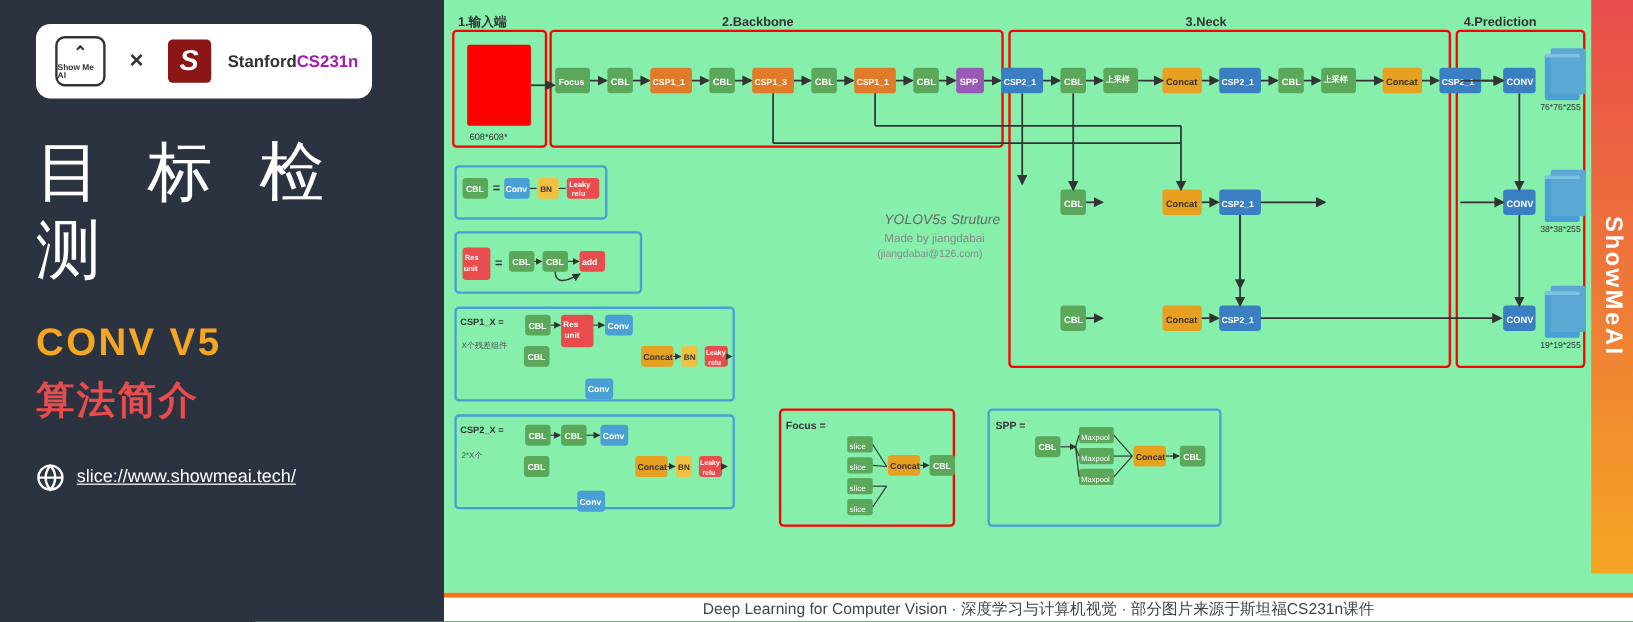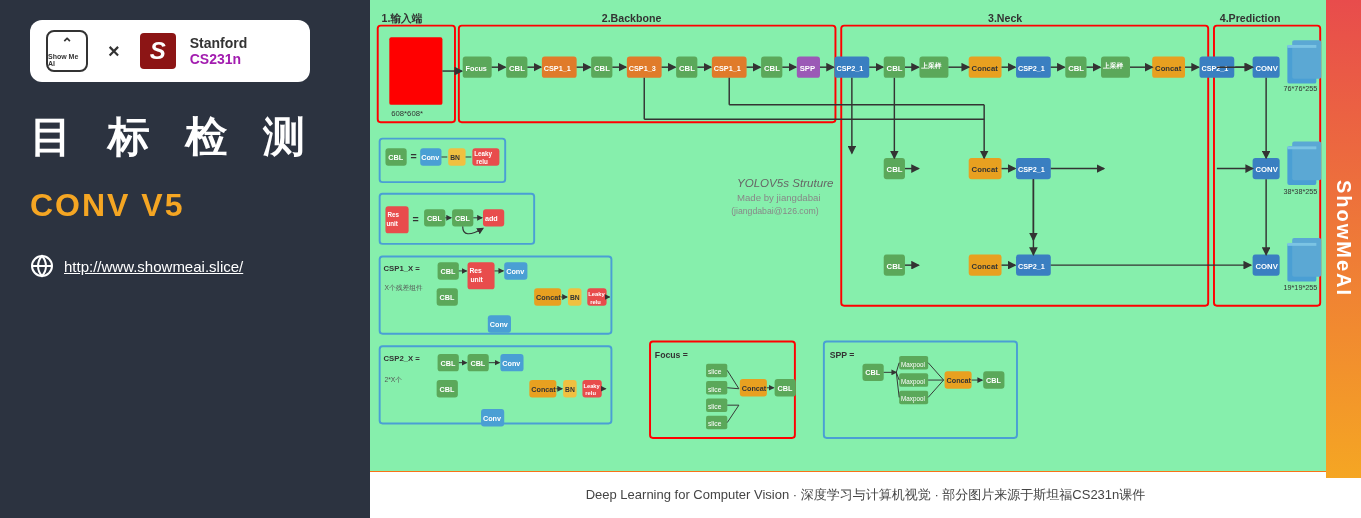--- a/index.html
+++ b/index.html
@@ -75,39 +75,38 @@
       font-weight: bold;
       font-style: italic;
       display: flex;
       align-items: center;
       justify-content: center;
       border-radius: 4px;
     }
 
     .stanford-text {
       display: flex;
-      flex-direction: column;
       margin-left: 6px;
     }
 
     .stanford-line1 {
       font-size: 14px;
       font-weight: bold;
       color: #333;
     }
 
     .stanford-line2 {
       font-size: 14px;
       font-weight: bold;
       color: #a21caf;
     }
 
     .main-title {
-      font-size: 42px;
-      font-weight: 700;
+      font-size: 54px;
+      font-weight: 400;
       color: white;
       letter-spacing: 12px;
       margin-top: 30px;
       line-height: 1.2;
     }
 
     .subtitle-yolo {
       font-size: 32px;
       font-weight: bold;
       color: #f5a623;
@@ -141,24 +140,24 @@
     .content-area {
       flex: 1;
       background: #86efac;
       position: relative;
       overflow: hidden;
     }
 
     
     .bottom-caption {
       background: white;
-      padding: 14px 16px;
+      padding: 1px 16px;
       font-size: 13px;
       color: #444;
-      border-top: 1px solid #f97316;
+      border-top: 4px solid #f97316;
       text-align: center;
       position: absolute;
       bottom: 0;
       left: 0;
       right: 0;
     }
 
     
     .watermark {
       position: absolute;
@@ -197,27 +196,28 @@
         <span class="stanford-line1">Stanford</span>
         <span class="stanford-line2">CS231n</span>
       </div>
     </div>
   </div>
 
   <div class="main-title">目 标 检 测</div>
 
   <div class="subtitle-yolo">CONV V5</div>
 
+  <div class="subtitle-algo">算法简介</div>
 
   <div class="website">
     <svg class="website-icon" viewBox="0 0 24 24" fill="none" stroke="white" stroke-width="2">
       <circle cx="12" cy="12" r="10"></circle>
       <path d="M2 12h20M12 2a15.3 15.3 0 014 10 15.3 15.3 0 01-4 10 15.3 15.3 0 01-4-10 15.3 15.3 0 014-10z"></path>
     </svg>
-    <span style="cursor:pointer;text-decoration:underline;">http://www.showmeai.slice/</span>
+    <span style="cursor:pointer;text-decoration:underline;">slice://www.showmeai.tech/</span>
   </div>
 </div>
 
 <div class="content-area">
 
   <svg style="position:absolute;top:0;left:0;width:calc(100% - 35px);height:calc(100% - 36px);" viewBox="0 0 990 482" xmlns="http://www.w3.org/2000/svg">
 
     <rect x="8" y="18" width="80" height="100" fill="none" stroke="red" stroke-width="2" rx="3"></rect>
     <text x="12" y="14" font-size="11" font-weight="bold" fill="#333">1.输入端</text>
 

